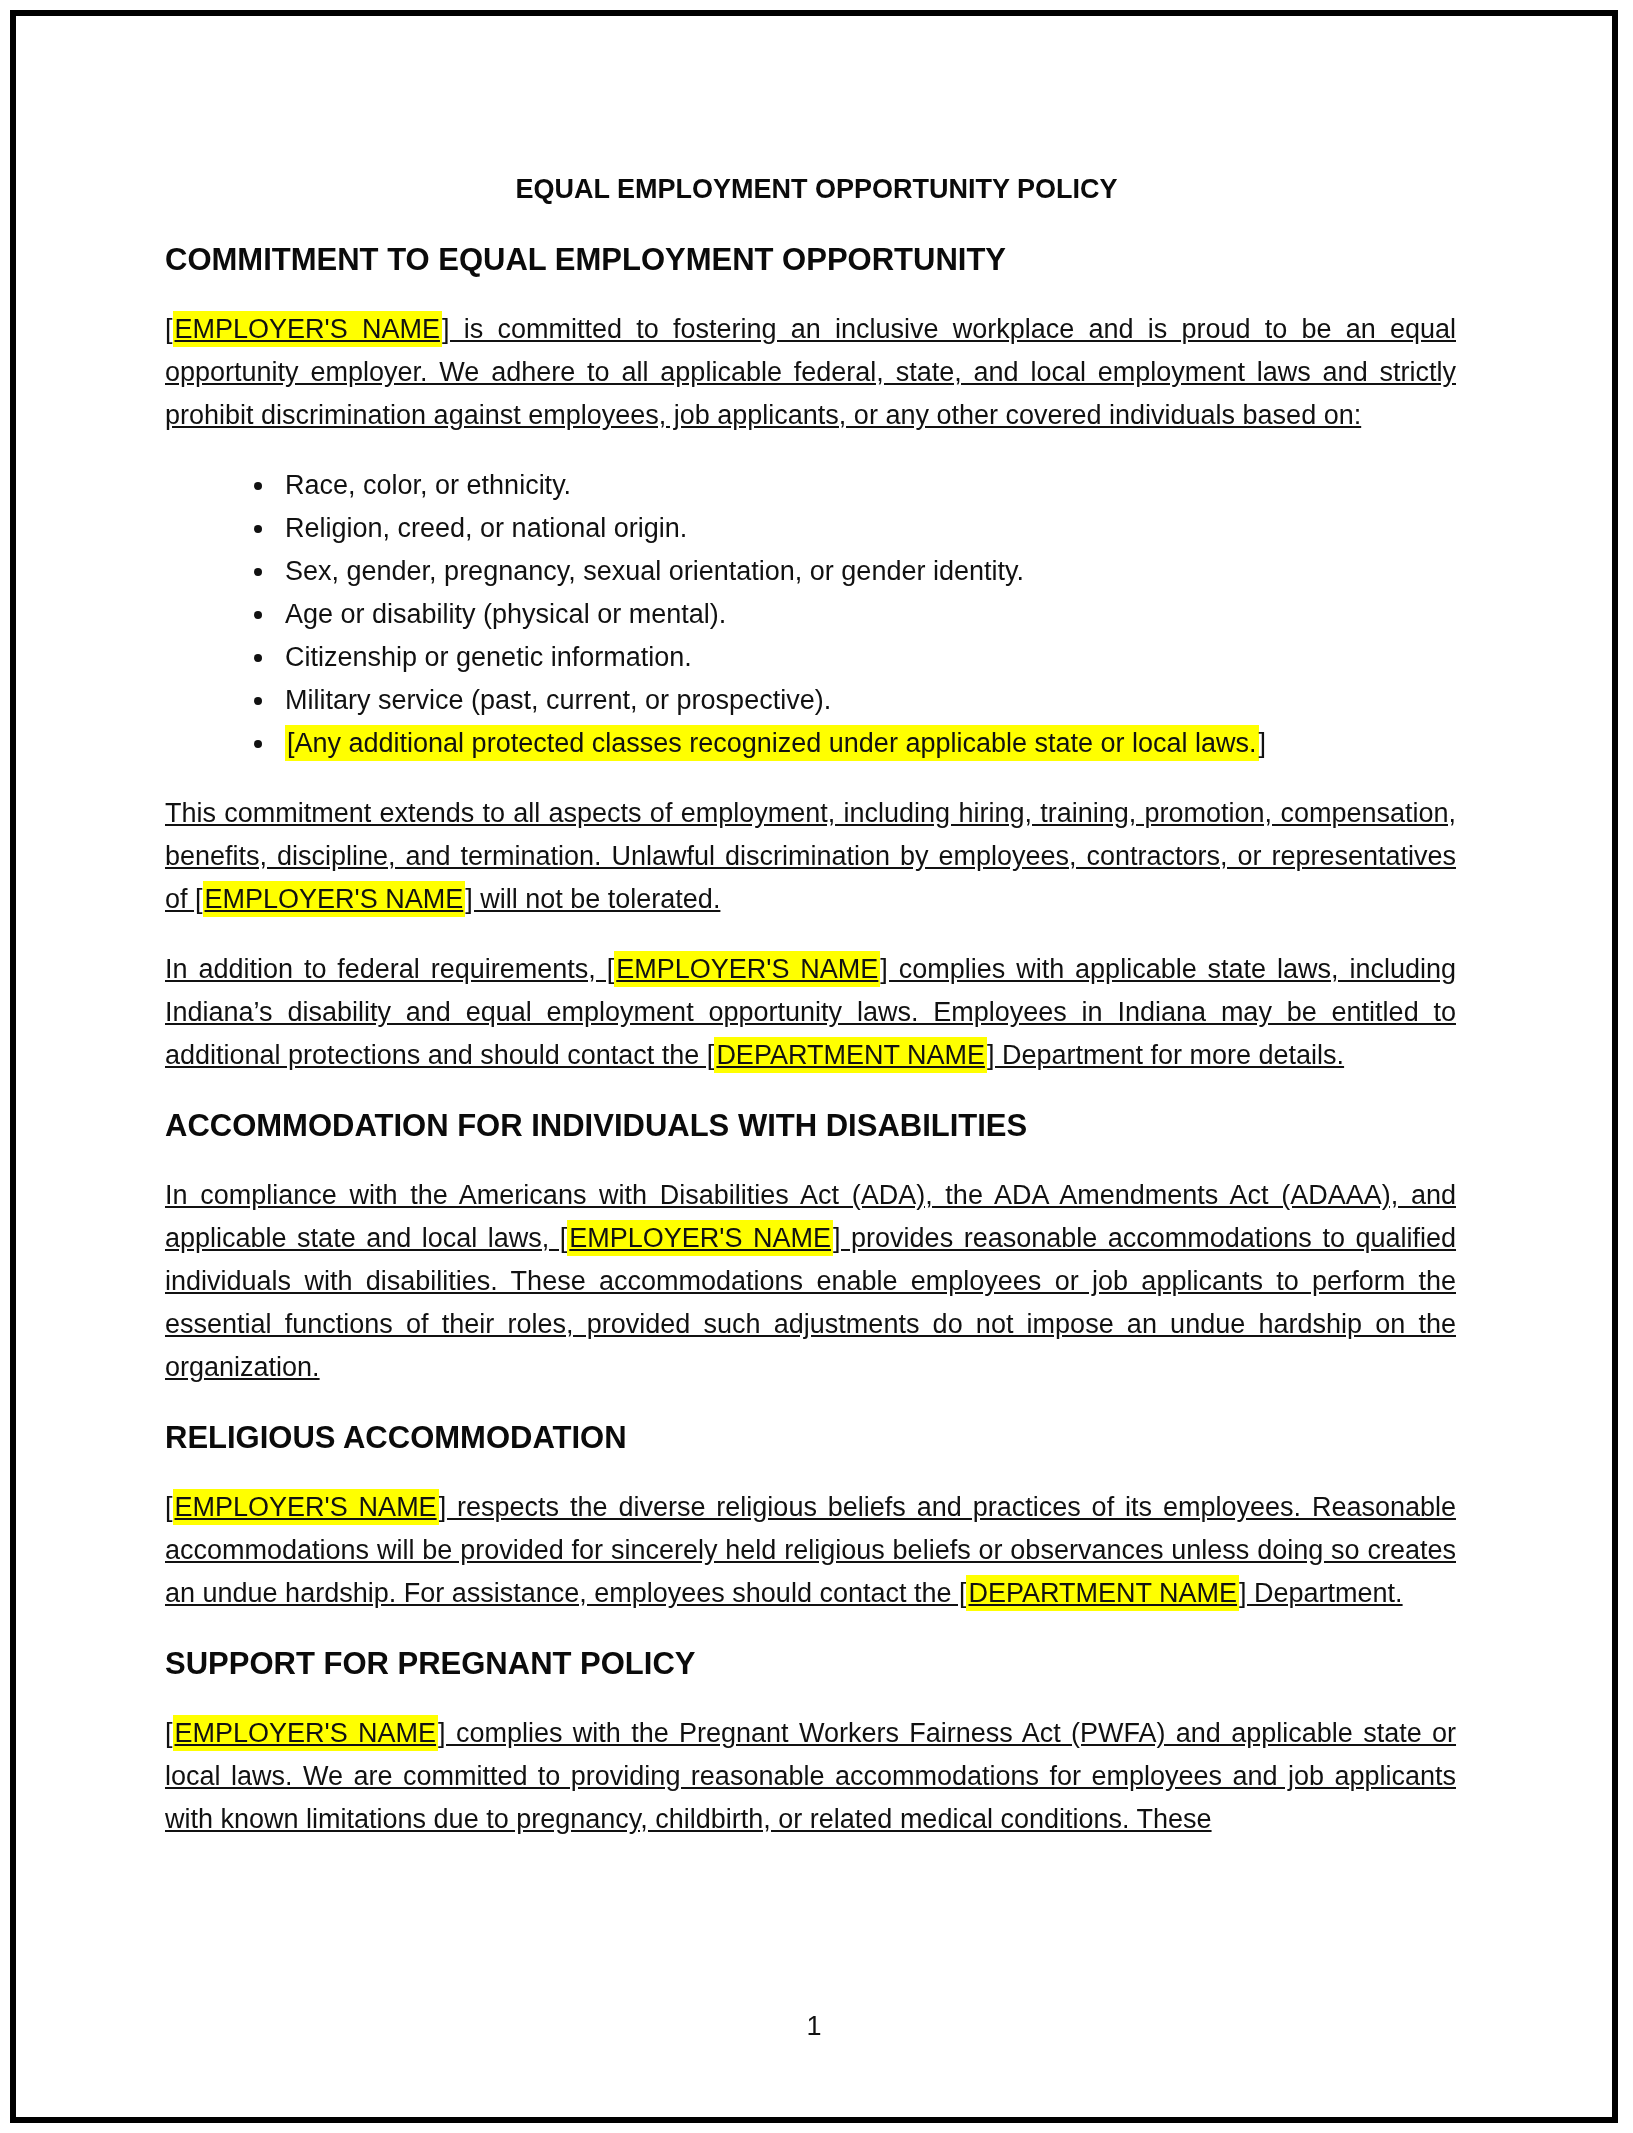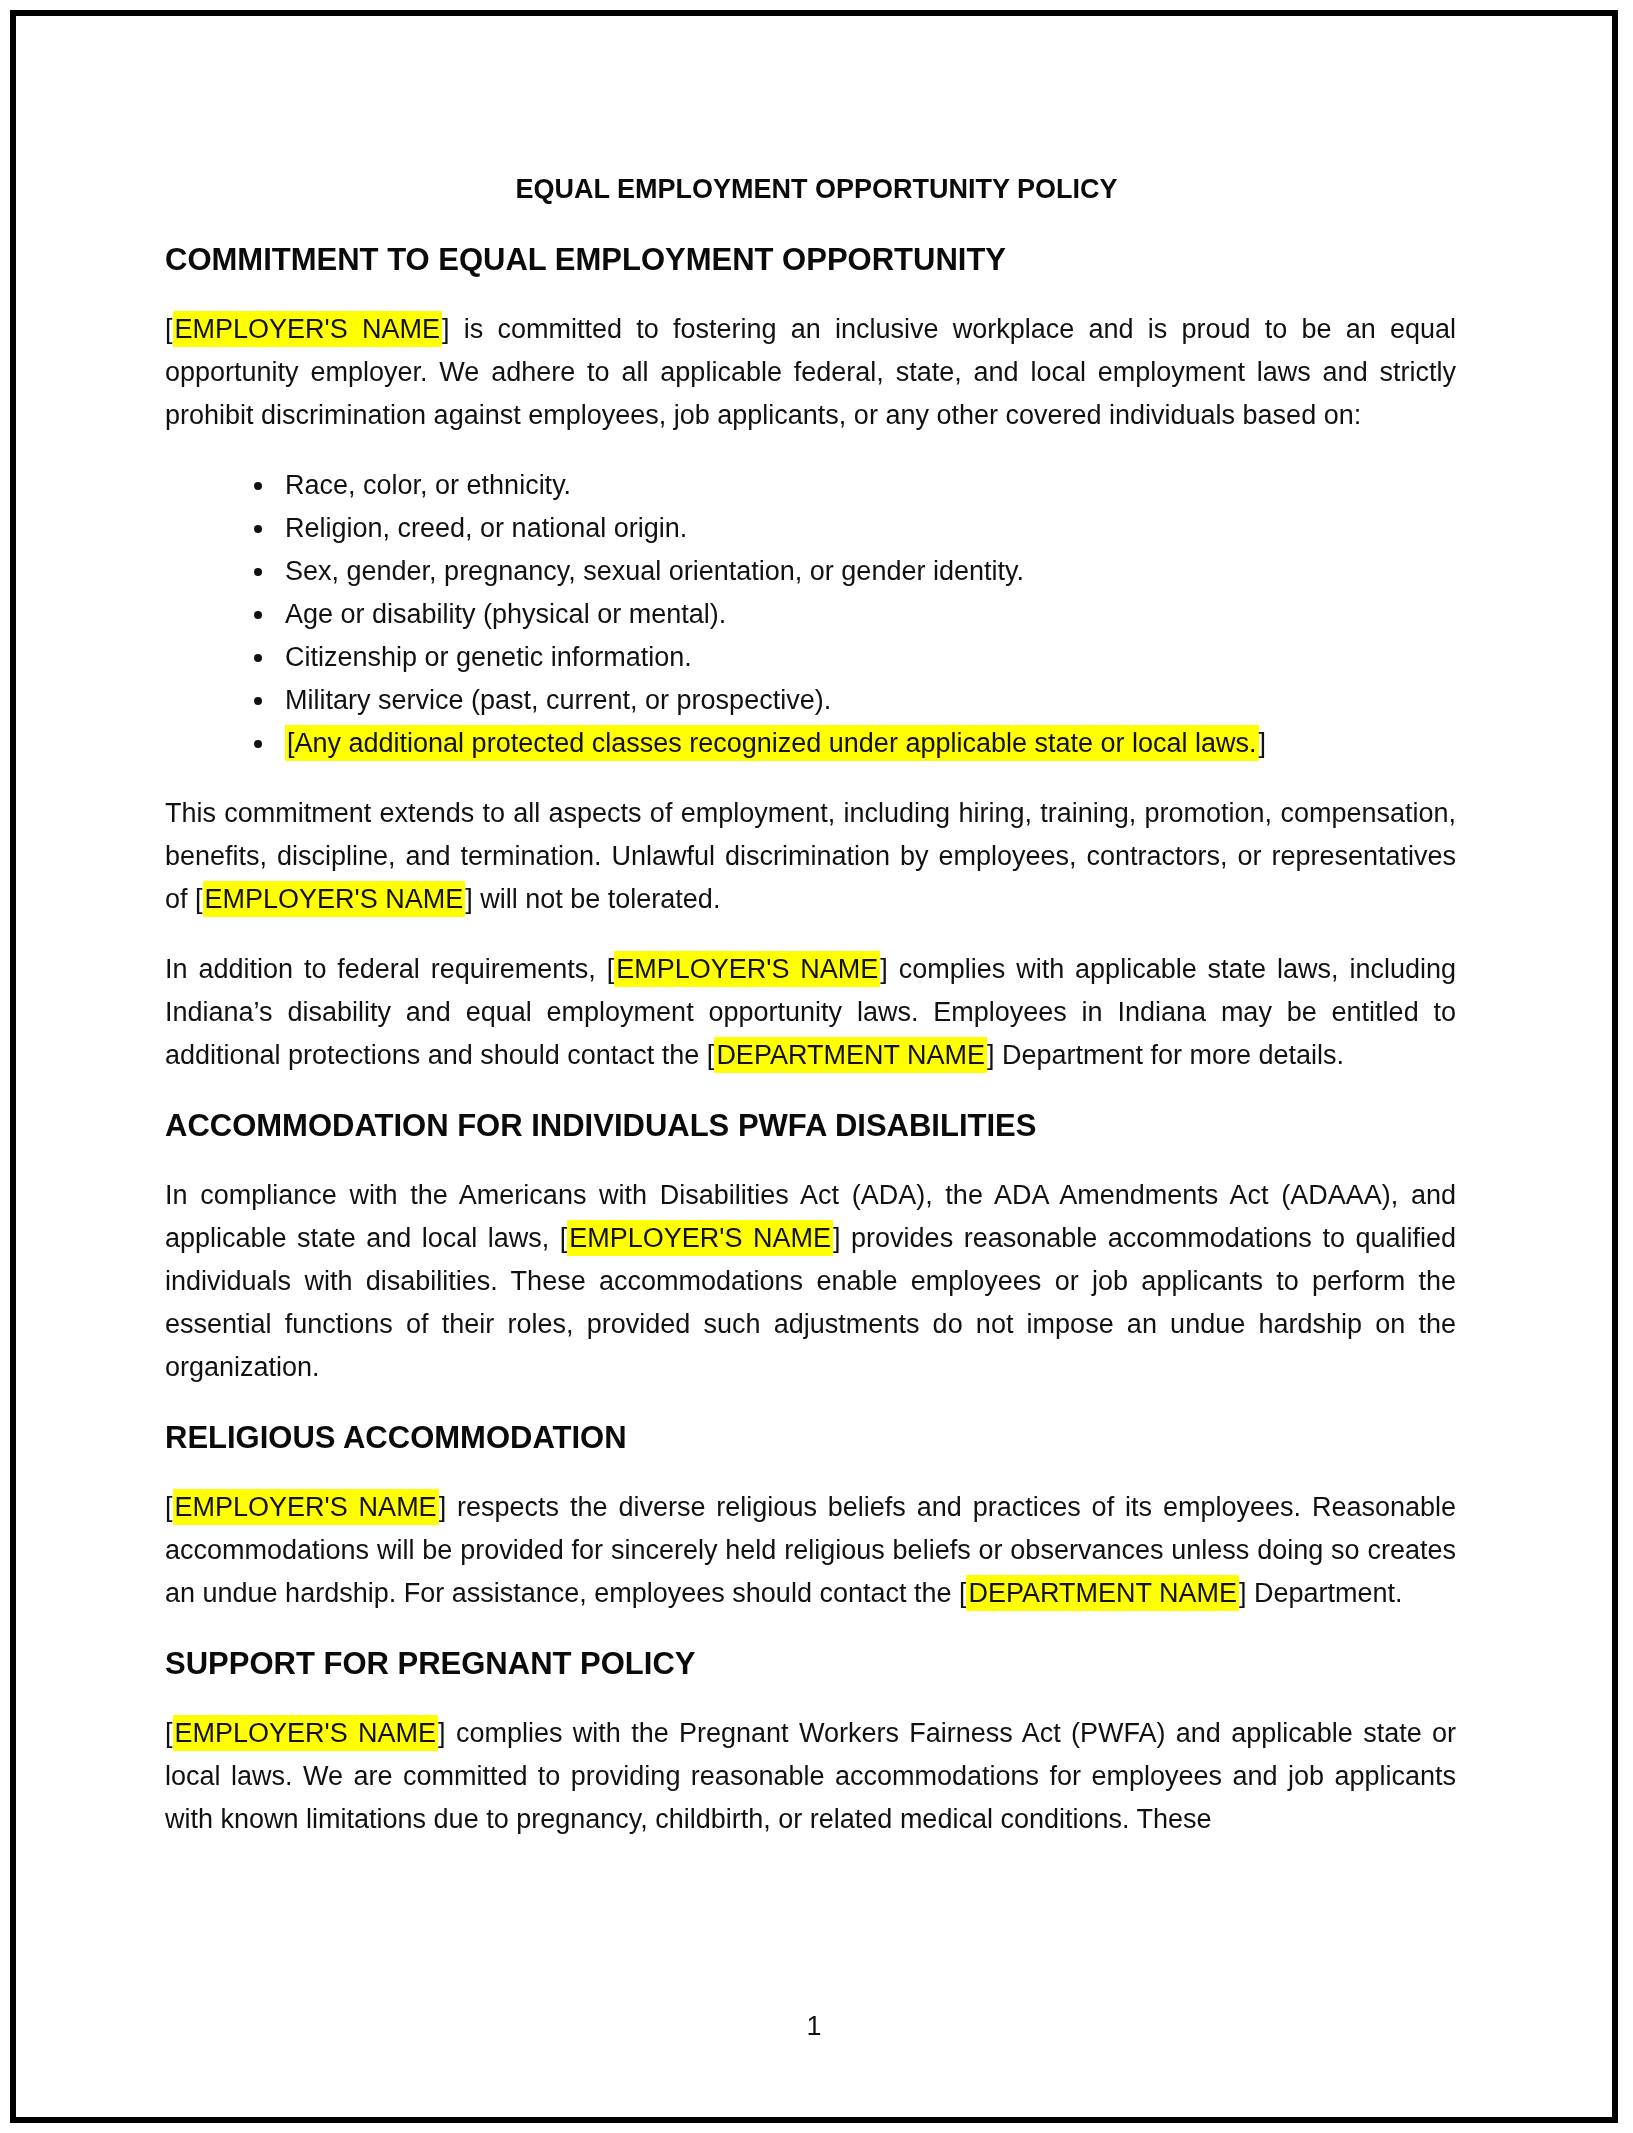--- a/index.html
+++ b/index.html
@@ -40,20 +40,21 @@
     margin: 0 0 27px 0;
     font-size: 31px;
     line-height: 43px;
     font-weight: 700;
     text-align: left;
     color: #0b0b0b;
   }
   p.para {
     margin: 0 12px 27px 0;
     text-align: justify;
+    text-decoration: underline;
   }
   ul.bullets {
     margin: 8px 0 27px 0;
     padding-left: 112px;
     text-align: left;
   }
   ul.bullets li {
     list-style-type: disc;
     padding-left: 8px;
     margin: 0;
@@ -86,21 +87,21 @@
           <li>Race, color, or ethnicity.</li>
           <li>Religion, creed, or national origin.</li>
           <li>Sex, gender, pregnancy, sexual orientation, or gender identity.</li>
           <li>Age or disability (physical or mental).</li>
           <li>Citizenship or genetic information.</li>
           <li>Military service (past, current, or prospective).</li>
           <li><span class="hl">[Any additional protected classes recognized under applicable state or local laws.</span>]</li>
         </ul>
         <p class="para">This commitment extends to all aspects of employment, including hiring, training, promotion, compensation, benefits, discipline, and termination. Unlawful discrimination by employees, contractors, or representatives of [<span class="hl">EMPLOYER'S NAME</span>] will not be tolerated.</p>
         <p class="para">In addition to federal requirements, [<span class="hl">EMPLOYER'S NAME</span>] complies with applicable state laws, including Indiana’s disability and equal employment opportunity laws. Employees in Indiana may be entitled to additional protections and should contact the [<span class="hl">DEPARTMENT NAME</span>] Department for more details.</p>
-        <h2 class="section-heading">ACCOMMODATION FOR INDIVIDUALS PWFA DISABILITIES</h2>
+        <h2 class="section-heading">ACCOMMODATION FOR INDIVIDUALS WITH DISABILITIES</h2>
         <p class="para">In compliance with the Americans with Disabilities Act (ADA), the ADA Amendments Act (ADAAA), and applicable state and local laws, [<span class="hl">EMPLOYER'S NAME</span>] provides reasonable accommodations to qualified individuals with disabilities. These accommodations enable employees or job applicants to perform the essential functions of their roles, provided such adjustments do not impose an undue hardship on the organization.</p>
         <h2 class="section-heading">RELIGIOUS ACCOMMODATION</h2>
         <p class="para">[<span class="hl">EMPLOYER'S NAME</span>] respects the diverse religious beliefs and practices of its employees. Reasonable accommodations will be provided for sincerely held religious beliefs or observances unless doing so creates an undue hardship. For assistance, employees should contact the [<span class="hl">DEPARTMENT NAME</span>] Department.</p>
         <h2 class="section-heading">SUPPORT FOR PREGNANT POLICY</h2>
         <p class="para">[<span class="hl">EMPLOYER'S NAME</span>] complies with the Pregnant Workers Fairness Act (PWFA) and applicable state or local laws. We are committed to providing reasonable accommodations for employees and job applicants with known limitations due to pregnancy, childbirth, or related medical conditions. These</p>
       </div>
   </div>
   <div class="page-number">1</div>
 </div>
 

